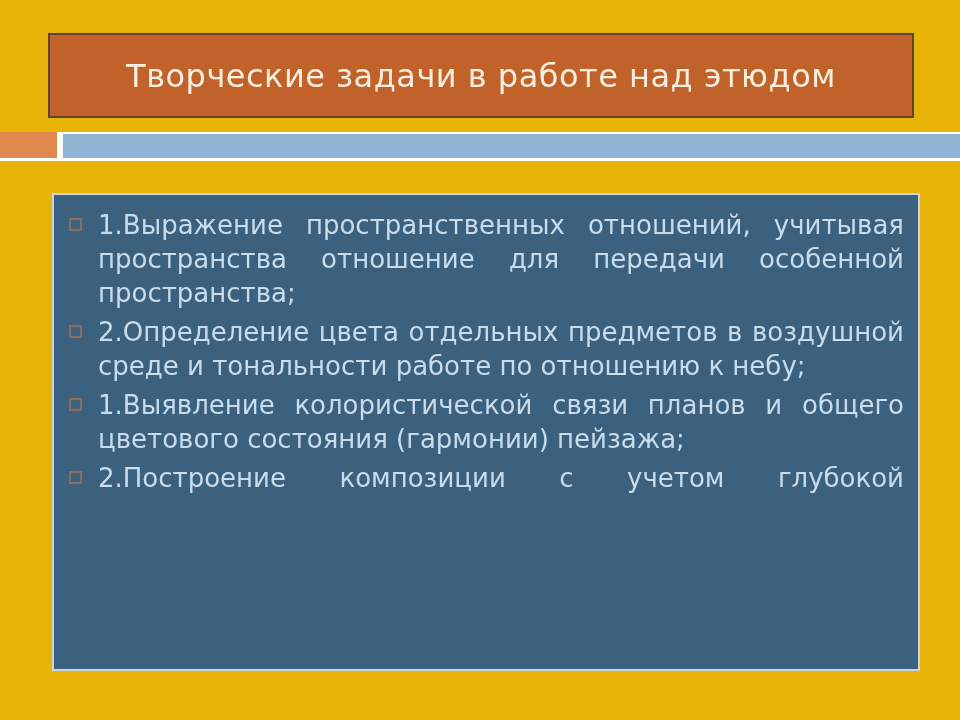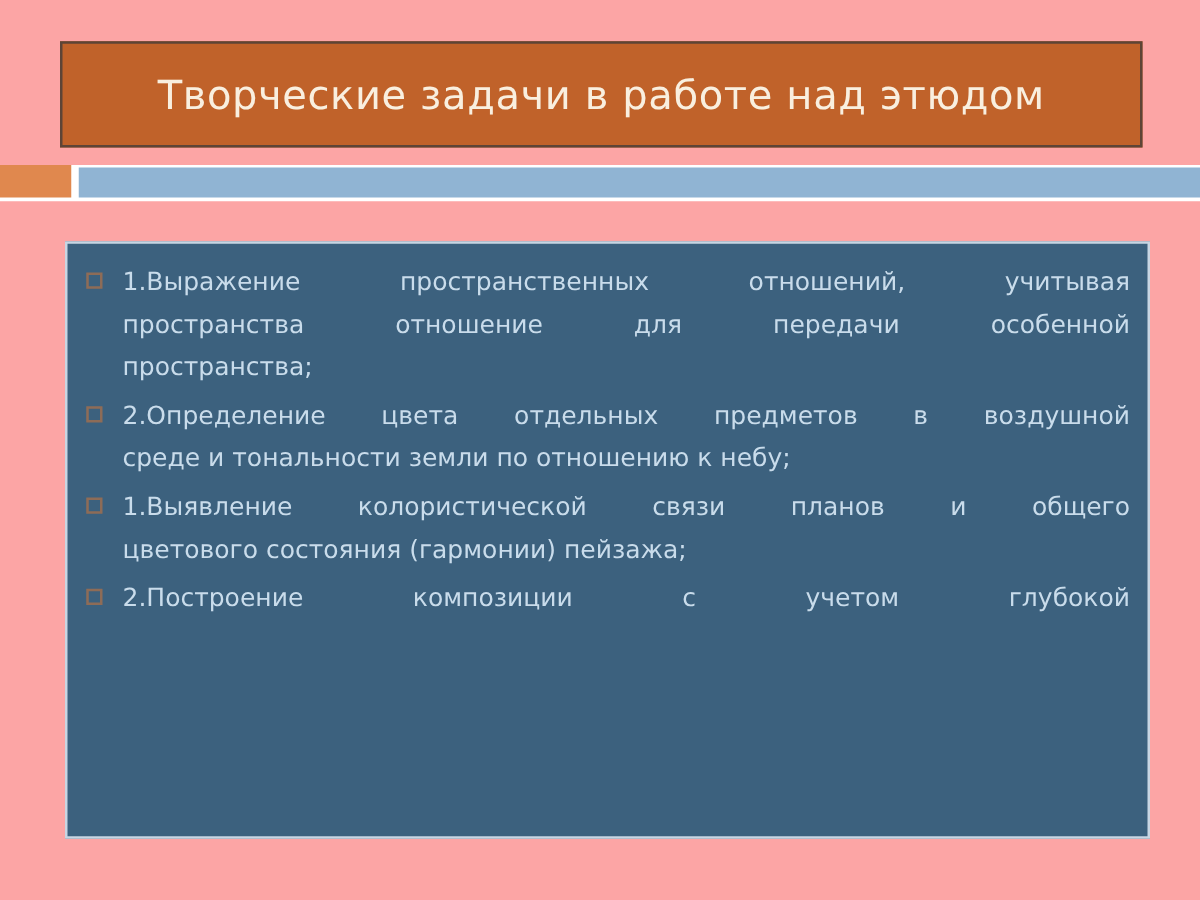--- a/index.html
+++ b/index.html
@@ -4,21 +4,21 @@
 <style>
   html, body { margin: 0; padding: 0; }
   body {
     width: 960px; height: 720px;
     font-family: "DejaVu Sans", "Liberation Sans", sans-serif;
     overflow: hidden;
   }
   .slide {
     position: relative;
     width: 960px; height: 720px;
-    background: #fca5a5;
+    background: #eab308;
     overflow: hidden;
   }
 
   
   .title-box {
     position: absolute;
     left: 48px; top: 33px;
     width: 866px; height: 85px;
     box-sizing: border-box;
     background: #C0622A;
@@ -64,21 +64,21 @@
   }
   .bullet-list {
     list-style: none;
     margin: 0; padding: 0;
   }
   .bullet-item {
     position: relative;
     padding-left: 30px;
     margin: 0 0 5px 0;
     color: #C9DCEB;
-    font-size: 20px;
+    font-size: 26px;
     line-height: 34px;
   }
   .bullet-square {
     position: absolute;
     left: 1px; top: 10px;
     width: 9px; height: 9px;
     border: 2px solid #8E6C57;
     background: transparent;
   }
   .bullet-text { display: block; }
@@ -113,21 +113,21 @@
             <div class="line">1.Выражение пространственных отношений, учитывая</div>
             <div class="line">пространства отношение для передачи особенной</div>
             <div class="line last">пространства;</div>
           </span>
         </li>
 
         <li class="bullet-item">
           <span class="bullet-square"></span>
           <span class="bullet-text">
             <div class="line">2.Определение цвета отдельных предметов в воздушной</div>
-            <div class="line last">среде и тональности земли по отношению к небу;</div>
+            <div class="line last">среде и тональности работе по отношению к небу;</div>
           </span>
         </li>
 
         <li class="bullet-item">
           <span class="bullet-square"></span>
           <span class="bullet-text">
             <div class="line">1.Выявление колористической связи планов и общего</div>
             <div class="line last">цветового состояния (гармонии) пейзажа;</div>
           </span>
         </li>

